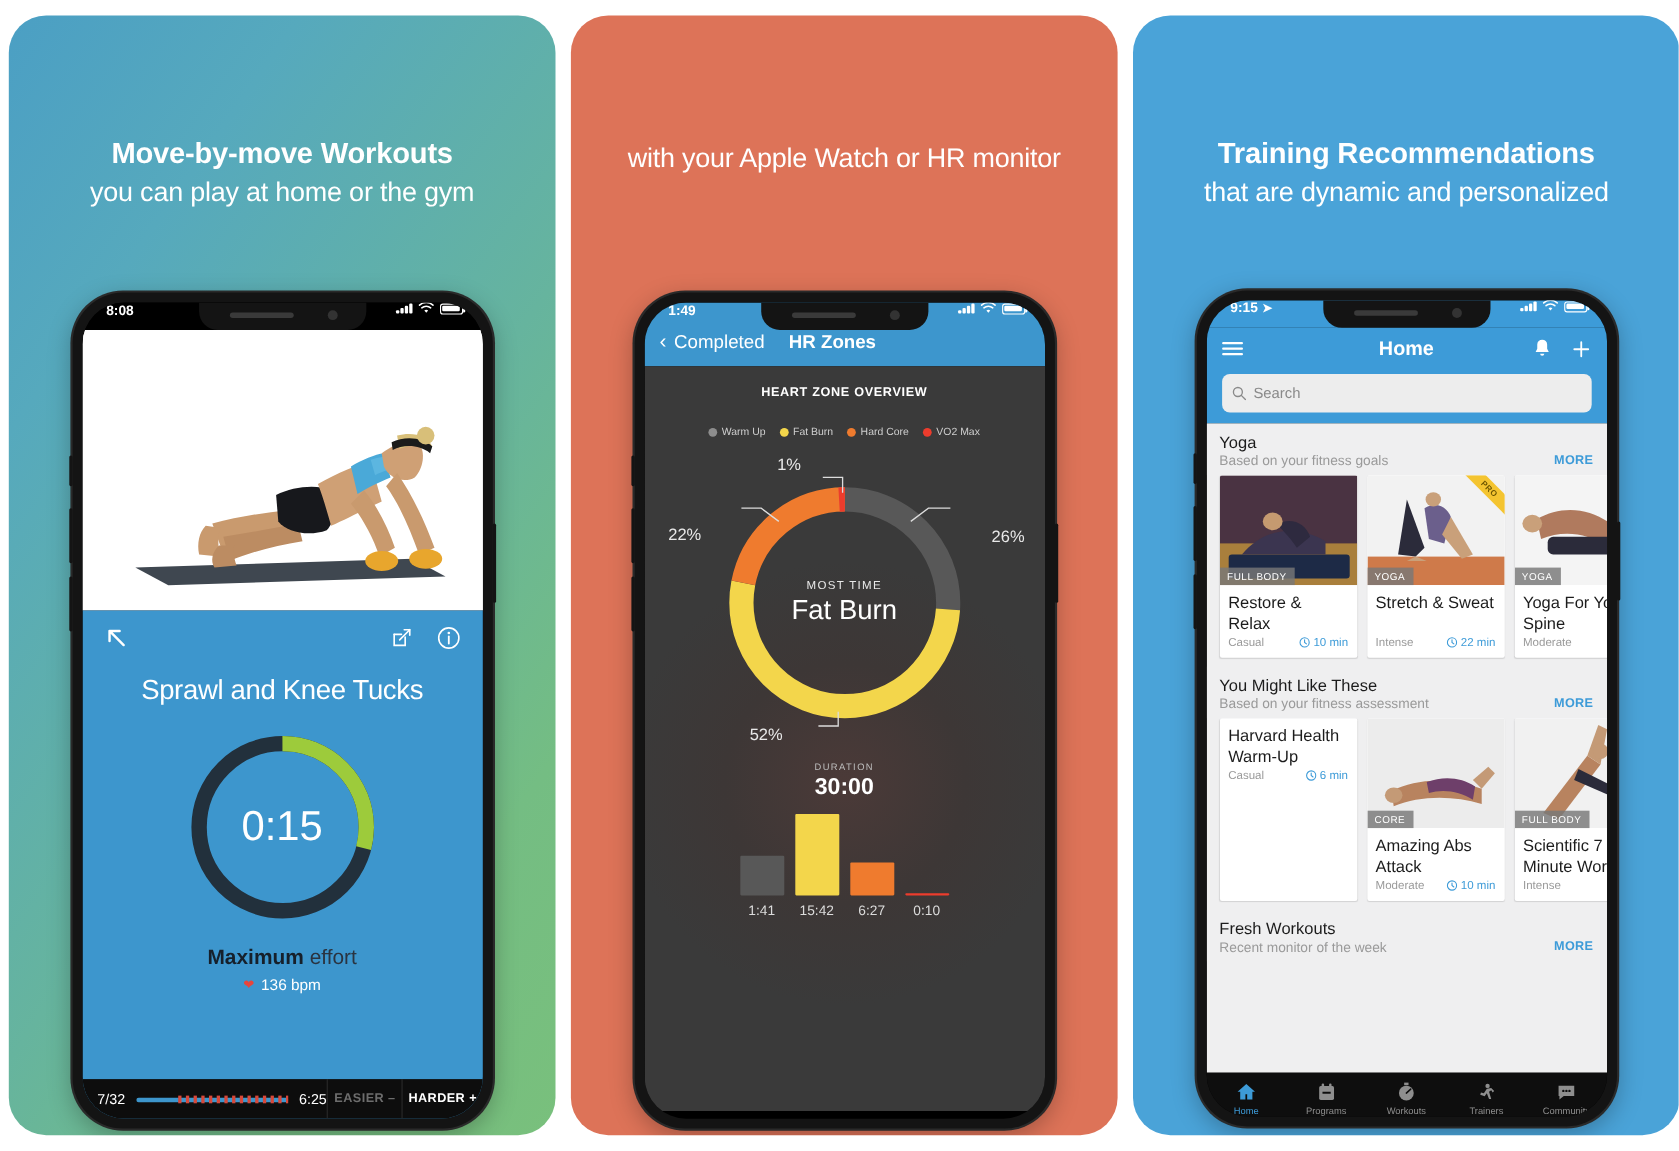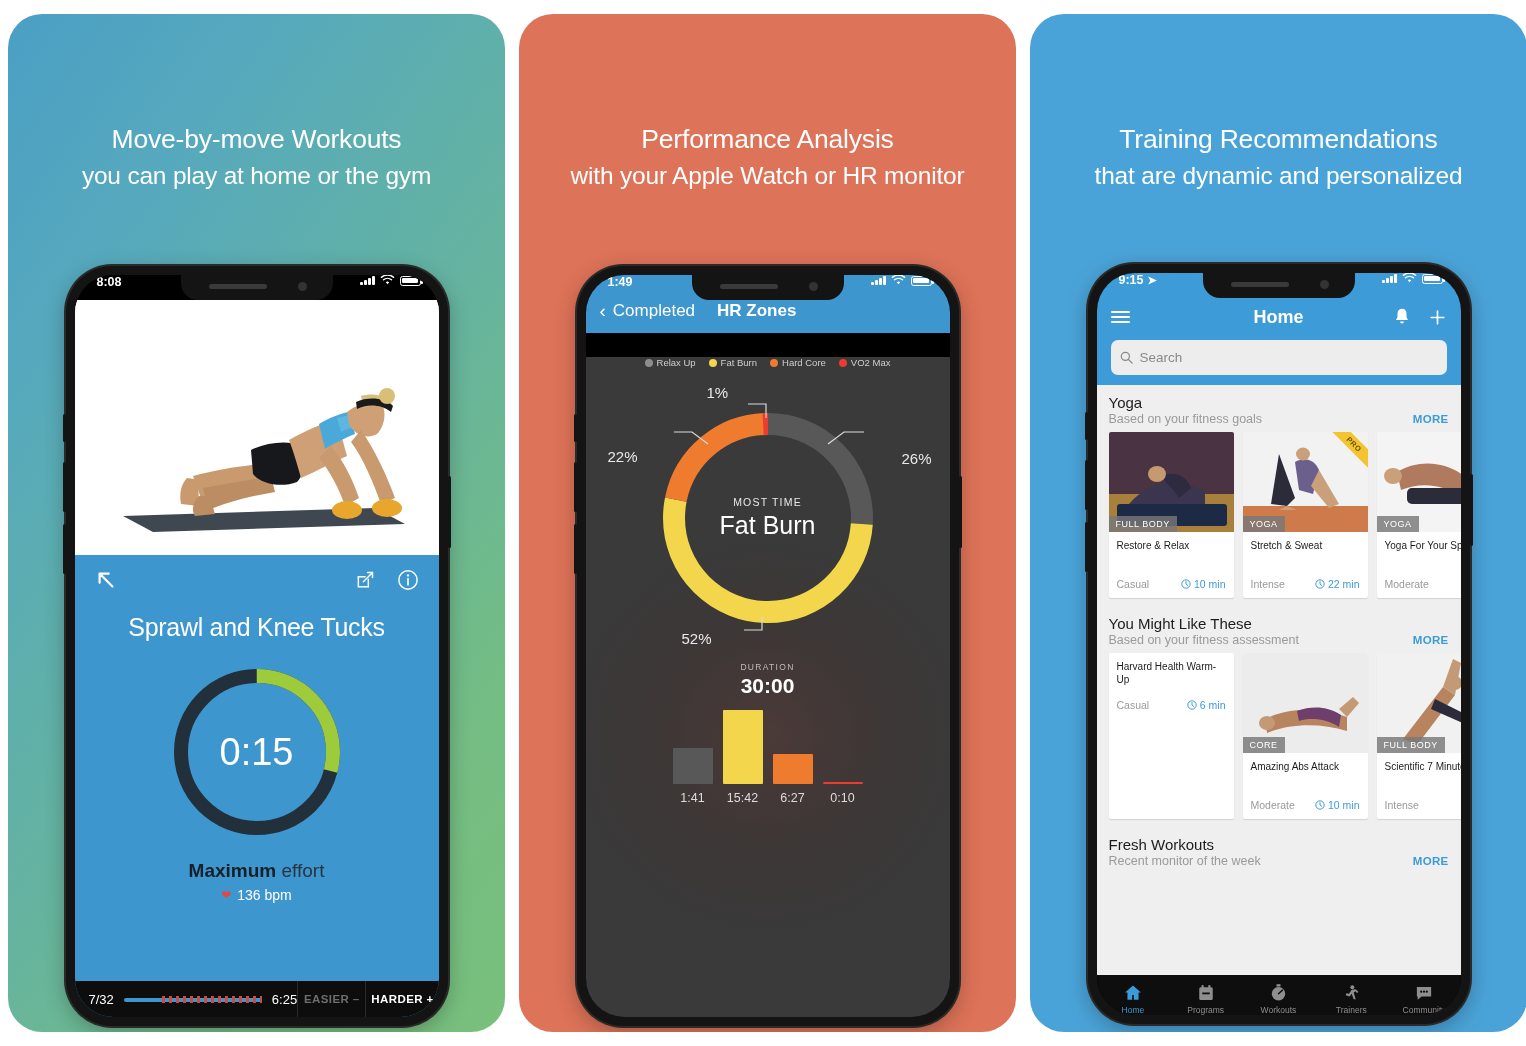--- a/index.html
+++ b/index.html
@@ -11,21 +11,21 @@
   }
   .stage { position: relative; width: 1526px; height: 1046px; display: flex; gap: 14px; padding: 14px 8px; }
 
   
   .panel { position: relative; width: 497px; height: 1018px; border-radius: 34px; overflow: hidden; flex: none; }
   .panel.p1 { background: linear-gradient(125deg, #4b9fc4 0%, #56a9bd 22%, #66b49e 55%, #74bd83 80%, #79c07c 100%); }
   .panel.p2 { background: #dd7358; }
   .panel.p3 { background: #4aa3d8; }
 
   .headline { position: absolute; left: 0; right: 0; top: 110px; text-align: center; color: #fff; }
-  .headline .h1 { font-size: 26.5px; font-weight: normal; letter-spacing: -0.2px; }
+  .headline .h1 { font-size: 26.5px; font-weight: bold; letter-spacing: -0.2px; }
   .headline .h2 { font-size: 24.5px; font-weight: 300; margin-top: 7px; letter-spacing: -0.2px; }
 
   
   .phone { position: absolute; left: 50%; transform: translateX(-50%); width: 382px; height: 760px;
            background: #141414; border-radius: 46px; box-shadow: 0 0 0 2px #2a2a2a, 0 6px 22px rgba(0,0,0,.28); }
   .p1 .phone { top: 252px; }
   .p2 .phone { top: 252px; }
   .p3 .phone { top: 250px; }
   .screen { position: absolute; left: 9px; top: 9px; right: 9px; bottom: 9px; border-radius: 38px; overflow: hidden; background:#000; }
   .notch { position: absolute; left: 50%; transform: translateX(-50%); top: 0; width: 152px; height: 25px;
@@ -113,21 +113,21 @@
   .sec-head .s { font-size: 12.5px; color: #9a9a9a; margin-top: 1px; }
   .sec-head .more { position: absolute; right: 12px; bottom: 7px; font-size: 11.5px; font-weight: bold; color: #3d9bd8; letter-spacing: .3px; padding-left: 20px; }
   .cards { display: flex; gap: 9px; padding: 0 12px 8px 12px; }
   .card { width: 125px; flex: none; background: #fff; border-radius: 2px; overflow: hidden; box-shadow: 0 1px 1px rgba(0,0,0,.12); }
   .card .thumb { height: 100px; position: relative; overflow: hidden; }
   .card .thumb svg { position: absolute; left:0; top:0; width:100%; height:100%; }
   .card .tag { position: absolute; left: 0; bottom: 0; background: rgba(120,120,120,.82); color: #fff; font-size: 9px;
                letter-spacing: .5px; padding: 3px 7px; }
   .card .pro { position: absolute; right: -22px; top: 6px; width: 72px; background: #f4c430; color: #6b5400;
                font-size: 7.5px; font-weight: bold; letter-spacing: .5px; text-align: center; transform: rotate(45deg); padding: 2px 0; }
-  .card .nm { font-size: 10px; color: #1c1c1c; padding: 8px 8px 0 8px; line-height: 1.25; height: 46px; }
+  .card .nm { font-size: 15px; color: #1c1c1c; padding: 8px 8px 0 8px; line-height: 1.25; height: 46px; }
   .card .meta { display: flex; align-items: center; justify-content: space-between; padding: 0 8px 8px 8px; }
   .card .lvl { font-size: 10.5px; color: #9a9a9a; }
   .card .dur { font-size: 10.5px; color: #3d9bd8; display: flex; align-items: center; gap: 3px; }
   .tabbar { height: 48px; background: #0e0e0e; display: flex; align-items: center; }
   .tab { flex: 1; text-align: center; color: #8e8e8e; font-size: 8.5px; }
   .tab.active { color: #3d9bd8; }
   .tab .ti { display: block; height: 20px; margin-bottom: 2px; }
 </style>
 </head>
 <body>
@@ -267,21 +267,20 @@
             <div class="btn easier">EASIER –</div>
             <div class="btn harder">HARDER +</div>
           </div>
         </div>
       </div>
     </div>
   </div>
 
   <div class="panel p2">
     <div class="headline">
-      <div class="h1">Performance Analysis</div>
       <div class="h2">with your Apple Watch or HR monitor</div>
     </div>
 
     <div class="phone">
       <div class="side-btn sb-l1"></div>
         <div class="side-btn sb-l2"></div>
       <div class="side-btn sb-l3"></div>
         <div class="side-btn sb-r"></div>
       <div class="screen">
         <div class="notch">
@@ -310,25 +309,26 @@
 
         <div class="hr-nav">
           <div class="back">
             <span class="chev">‹</span>
             <span>Completed</span>
           </div>
           <div class="title">HR Zones</div>
         </div>
 
         <div class="hr-body">
+          <div class="hr-head">HEART ZONE OVERVIEW</div>
 
           <div class="legend">
             <span>
               <i style="background:#8d8d8d"></i>
-              <em style="font-style:normal">Relax Up</em>
+              <em style="font-style:normal">Warm Up</em>
             </span>
             <span>
               <i style="background:#f3d64b"></i>
               <em style="font-style:normal">Fat Burn</em>
             </span>
             <span>
               <i style="background:#ef7b2e"></i>
               <em style="font-style:normal">Hard Core</em>
             </span>
             <span>

